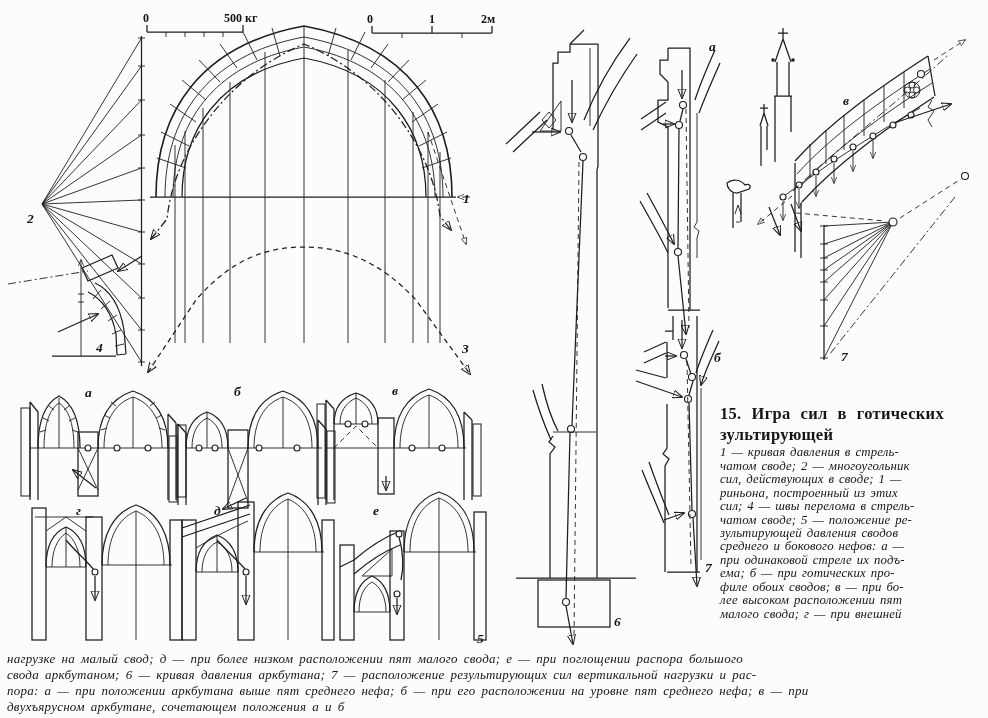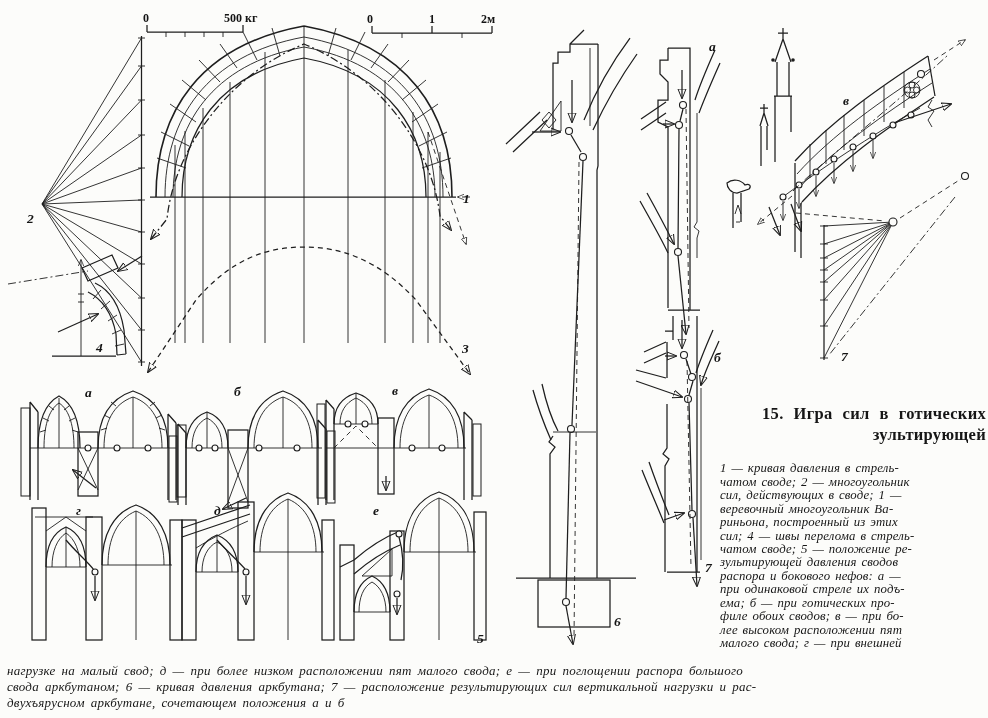--- a/index.html
+++ b/index.html
@@ -8,26 +8,26 @@
   svg{position:absolute;left:0;top:0;}
   svg path,svg line,svg rect,svg circle,svg polyline{fill:none;stroke:#1e1e1e;}
   .w16{stroke-width:1.6}.w12{stroke-width:1.25}.w09{stroke-width:.9}
   .dash{stroke-dasharray:5 4}.dd{stroke-dasharray:8 3 2 3}
   .node{fill:#fcfcfa;stroke-width:1.1}
   .fdot{fill:#1e1e1e;stroke:none}
   svg text{fill:#141414;stroke:none;font-family:"Liberation Serif",serif;
            font-style:italic;font-weight:700;font-size:13.5px;}
   svg text.sc{font-style:normal;font-weight:700;font-size:12px;}
   .caption-col{position:absolute;left:720px;top:404px;width:266px;}
-  .cap-title{font-weight:700;font-size:16.5px;line-height:1.25;text-align:right;letter-spacing:.3px;}
+  .cap-title{font-weight:700;font-size:16.5px;line-height:1.25;text-align:left;letter-spacing:.3px;}
   .cap-title div:first-child{word-spacing:.34em;}
-  .cap-lines{margin-top:17px;font-size:12.8px;line-height:13.45px;letter-spacing:.15px;word-spacing:1.5px;}
+  .cap-lines{margin-top:1px;font-size:12.8px;line-height:13.45px;letter-spacing:.15px;word-spacing:1.5px;}
   .cap-line{white-space:nowrap;font-style:italic;}
   .caption-bottom{position:absolute;left:7px;right:7px;top:651px;
-                  font-size:13px;line-height:16px;letter-spacing:.25px;word-spacing:2.5px;font-style:italic;margin-top:12px;}
+                  font-size:13px;line-height:16px;letter-spacing:.25px;word-spacing:2.5px;font-style:italic;}
   .caption-bottom div{white-space:nowrap;}
   .caption-bottom div:last-child{text-align:left;}
 </style>
 </head>
 <body>
 
 <div class="page">
 <svg width="988" height="655" viewBox="0 0 988 655">
   <defs>
     <marker id="ah" viewBox="0 0 10 8" refX="9" refY="4" markerWidth="8" markerHeight="8" orient="auto-start-reverse">
@@ -336,32 +336,32 @@
 
 <div class="caption-col">
   <div class="cap-title">
     <div>15. Игра сил в готических</div>
     <div>зультирующей</div>
   </div>
   <div class="cap-lines">
         <div class="cap-line">1 — кривая давления в стрель-</div>
         <div class="cap-line">чатом своде; 2 — многоугольник</div>
         <div class="cap-line">сил, действующих в своде; 1 —</div>
-        <div class="cap-line">веревочный многоугольник Ва-</div>
         <div class="cap-line">риньона, построенный из этих</div>
         <div class="cap-line">сил; 4 — швы перелома в стрель-</div>
         <div class="cap-line">чатом своде; 5 — положение ре-</div>
         <div class="cap-line">зультирующей давления сводов</div>
-        <div class="cap-line">распора и бокового нефов: а —</div>
+        <div class="cap-line">среднего и бокового нефов: а —</div>
         <div class="cap-line">при одинаковой стреле их подъ-</div>
         <div class="cap-line">ема; б — при готических про-</div>
         <div class="cap-line">филе обоих сводов; в — при бо-</div>
         <div class="cap-line">лее высоком расположении пят</div>
         <div class="cap-line">малого свода; г — при внешней</div>
       </div>
 </div>
 
 <div class="caption-bottom">
       <div>нагрузке на малый свод; д — при более низком расположении пят малого свода; е — при поглощении распора большого</div>
       <div>свода аркбутаном; 6 — кривая давления аркбутана; 7 — расположение результирующих сил вертикальной нагрузки и рас-</div>
+      <div>пора: а — при положении аркбутана выше пят среднего нефа; б — при его расположении на уровне пят среднего нефа; в — при</div>
       <div>двухъярусном аркбутане, сочетающем положения а и б</div>
     </div>
 </div>
 
 </body></html>

